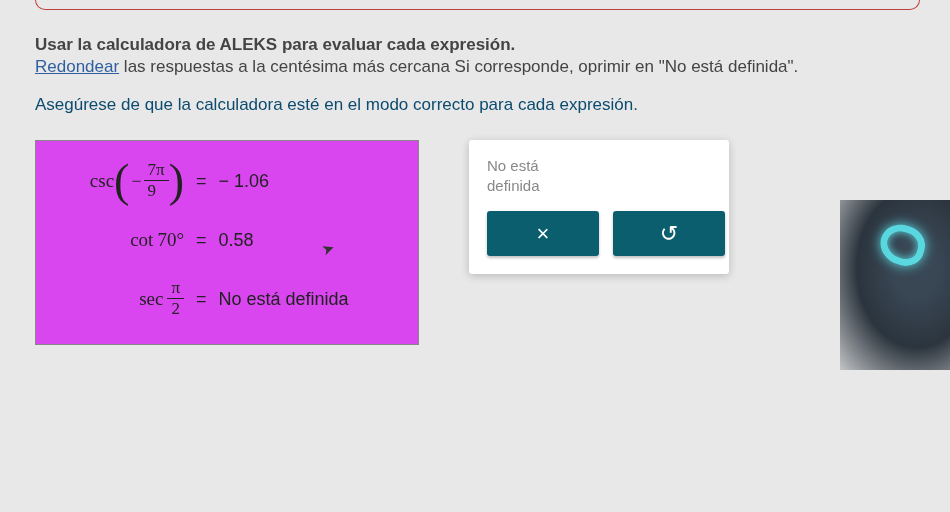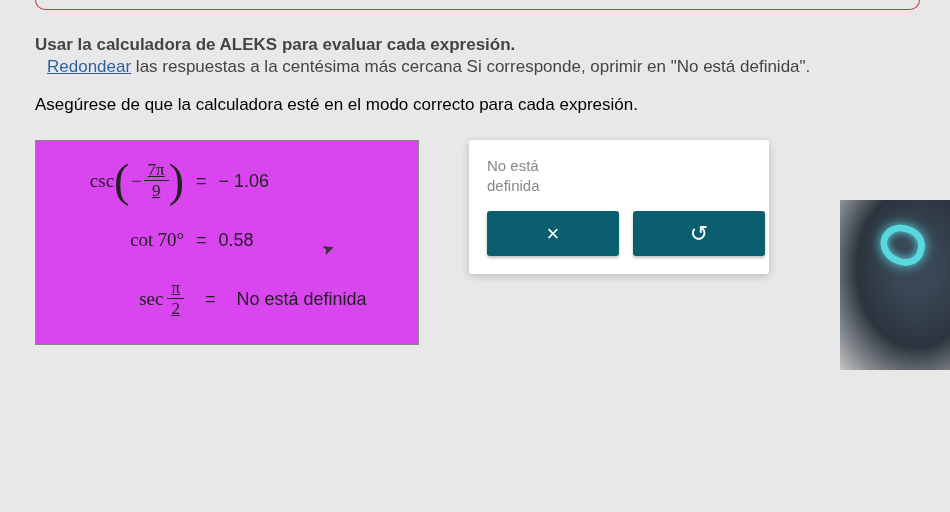--- a/index.html
+++ b/index.html
@@ -28,50 +28,49 @@
     .instruction-line1 {
       font-size: 17px;
       color: #444;
       margin-bottom: 2px;
       font-weight: bold;
     }
     .instruction-line2 {
       font-size: 17px;
       color: #444;
       margin-bottom: 18px;
-      margin-left: 12px;
     }
     .link-word {
       color: #3060a0;
       text-decoration: underline;
     }
     .instruction-line3 {
       font-size: 17px;
-      color: #000000;
+      color: #0c4a6e;
       margin-bottom: 25px;
     }
     .main-row {
       display: flex;
       gap: 50px;
       align-items: flex-start;
     }
     .answer-box {
       border: 1px solid #888;
       background: #d946ef;
       padding: 20px 31px 25px 18px;
       width: 384px;
     }
     .expr-row {
       display: flex;
       align-items: center;
       margin-bottom: 28px;
       font-size: 18px;
       color: #222;
     }
-    .expr-row:last-child { margin-bottom: 0; gap: 9px; }
+    .expr-row:last-child { margin-bottom: 0; }
     .expr-left {
       display: flex;
       align-items: center;
       justify-content: flex-end;
       min-width: 130px;
     }
     .eq-sign {
       margin: 0 12px;
       font-size: 18px;
     }
@@ -84,24 +83,23 @@
     }
     .big-paren {
       font-size: 46px;
       font-family: 'Times New Roman', serif;
       line-height: 0.8;
       font-weight: 300;
     }
     .frac {
       display: inline-flex;
       flex-direction: column;
-      align-items: center;
+      align-items: flex-start;
       vertical-align: middle;
       font-family: 'Times New Roman', serif;
-      text-decoration: underline;
     }
     .frac-num {
       border-bottom: 1px solid #222;
       padding: 0 4px;
       font-size: 17px;
       line-height: 1.1;
     }
     .frac-den {
       padding: 0 4px;
       font-size: 17px;
@@ -116,21 +114,21 @@
       left: 322px;
       top: 240px;
       font-size: 15px;
       transform: rotate(-20deg);
     }
     .panel {
       background: #fff;
       border-radius: 3px;
       box-shadow: 0 2px 8px rgba(0,0,0,0.2);
       padding: 16px 4px 18px 18px;
-      width: 300px;
+      width: 260px;
     }
     .panel-text {
       color: #888;
       font-size: 15px;
       line-height: 1.3;
       margin-bottom: 16px;
     }
     .btn-row {
       display: flex;
       gap: 14px;

